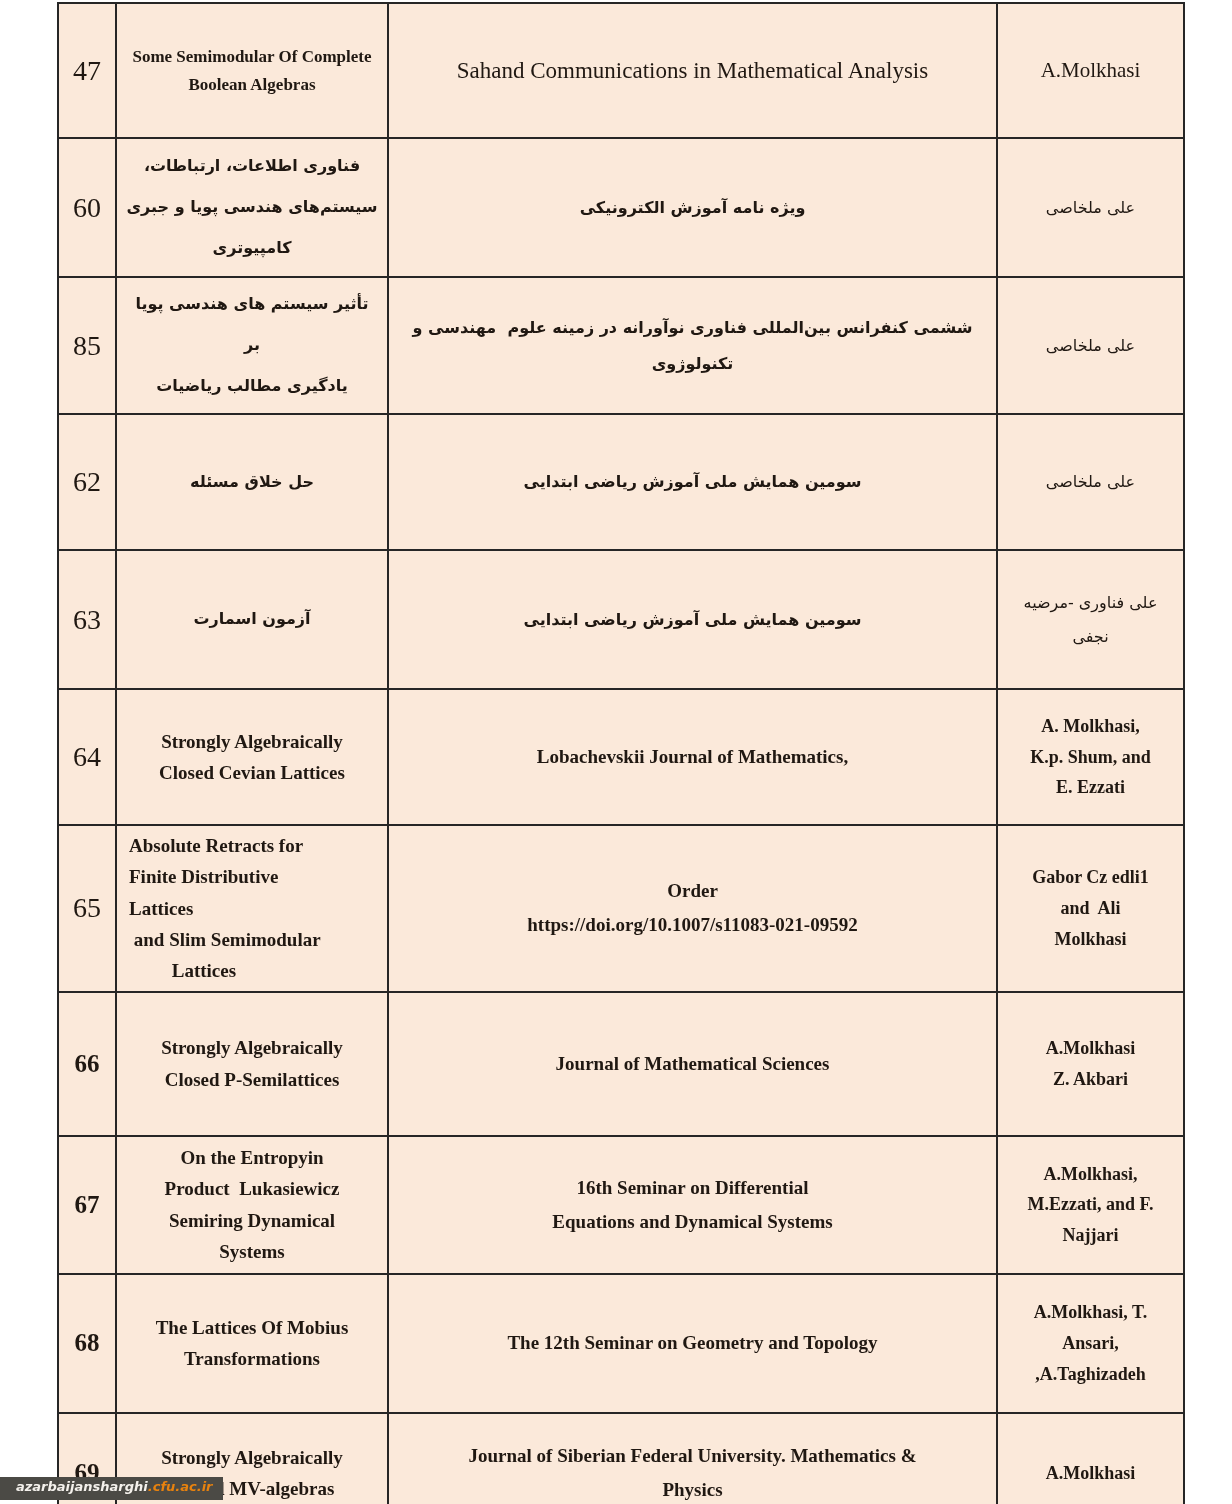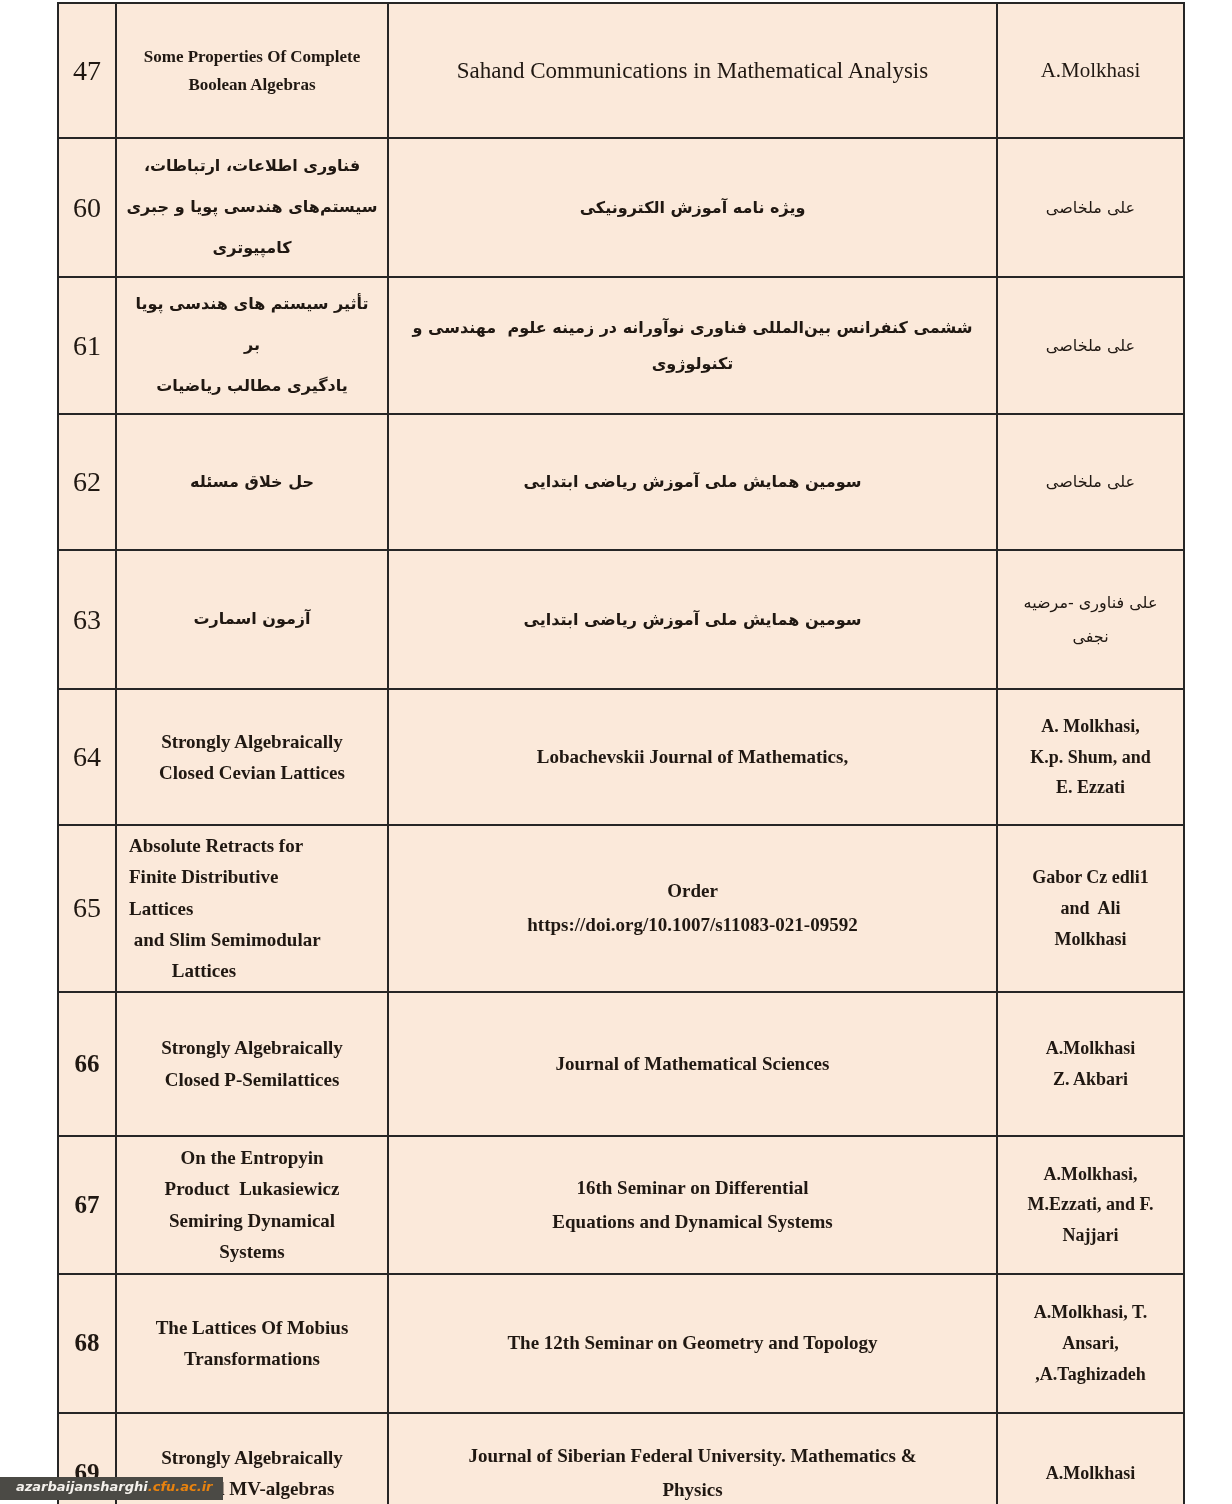--- a/index.html
+++ b/index.html
@@ -72,35 +72,35 @@
   <table class="pubs">
     <colgroup>
       <col style="width:58px">
       <col style="width:272px">
       <col style="width:609px">
       <col style="width:187px">
     </colgroup>
     <tbody id="rows">
         <tr style="height: 135px;">
           <td class="c-num en">47</td>
-          <td class="c-title en b sm">Some Properties Of Complete
+          <td class="c-title en b sm">Some Semimodular Of Complete
 Boolean Algebras</td>
           <td class="c-venue en lg">Sahand Communications in Mathematical Analysis</td>
           <td class="c-auth en lg">A.Molkhasi</td>
         </tr>
         <tr style="height: 139px;">
           <td class="c-num en">60</td>
           <td class="c-title fa b" dir="rtl">فناوری اطلاعات، ارتباطات،
 سیستم‌های هندسی پویا و جبری
 کامپیوتری</td>
           <td class="c-venue fa b" dir="rtl">ویژه نامه آموزش الکترونیکی</td>
           <td class="c-auth fa" dir="rtl">علی ملخاصی</td>
         </tr>
         <tr style="height: 137px;">
-          <td class="c-num en">61</td>
+          <td class="c-num en">85</td>
           <td class="c-title fa b" dir="rtl">تأثیر سیستم های هندسی پویا بر
 یادگیری مطالب ریاضیات</td>
           <td class="c-venue fa b" dir="rtl">ششمی کنفرانس بین‌المللی فناوری نوآورانه در زمینه علوم  مهندسی و تکنولوژوی</td>
           <td class="c-auth fa" dir="rtl">علی ملخاصی</td>
         </tr>
         <tr style="height: 136px;">
           <td class="c-num en">62</td>
           <td class="c-title fa b" dir="rtl">حل خلاق مسئله</td>
           <td class="c-venue fa b" dir="rtl">سومین همایش ملی آموزش ریاضی ابتدایی</td>
           <td class="c-auth fa" dir="rtl">علی ملخاصی</td>

